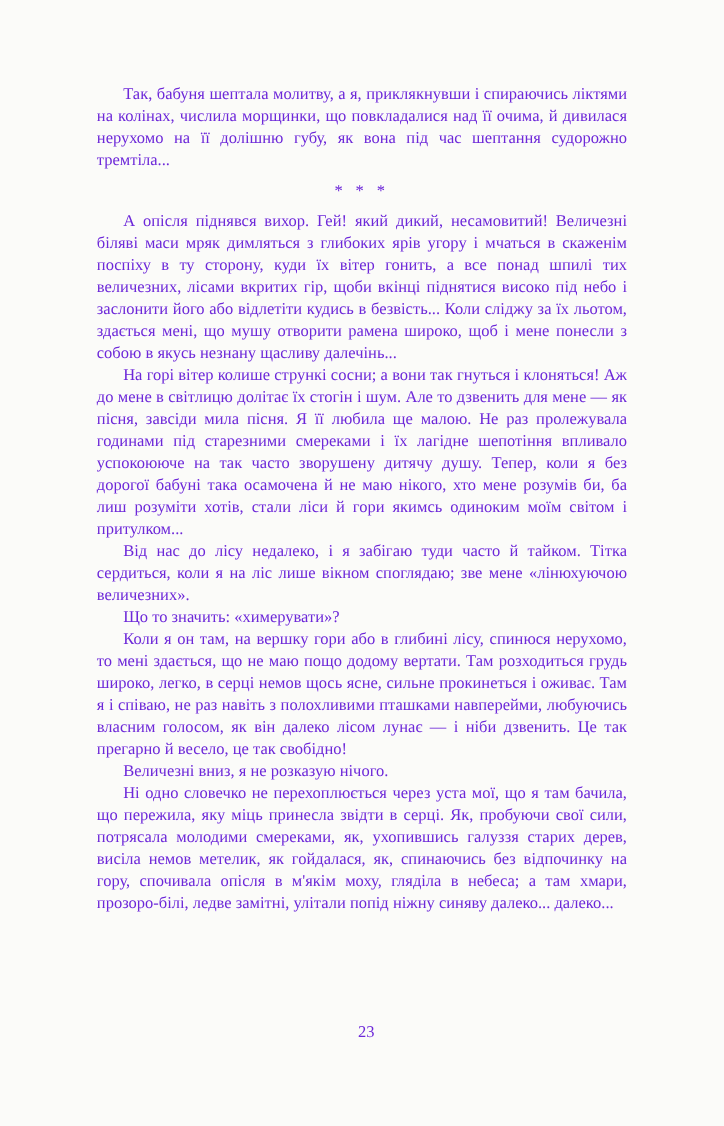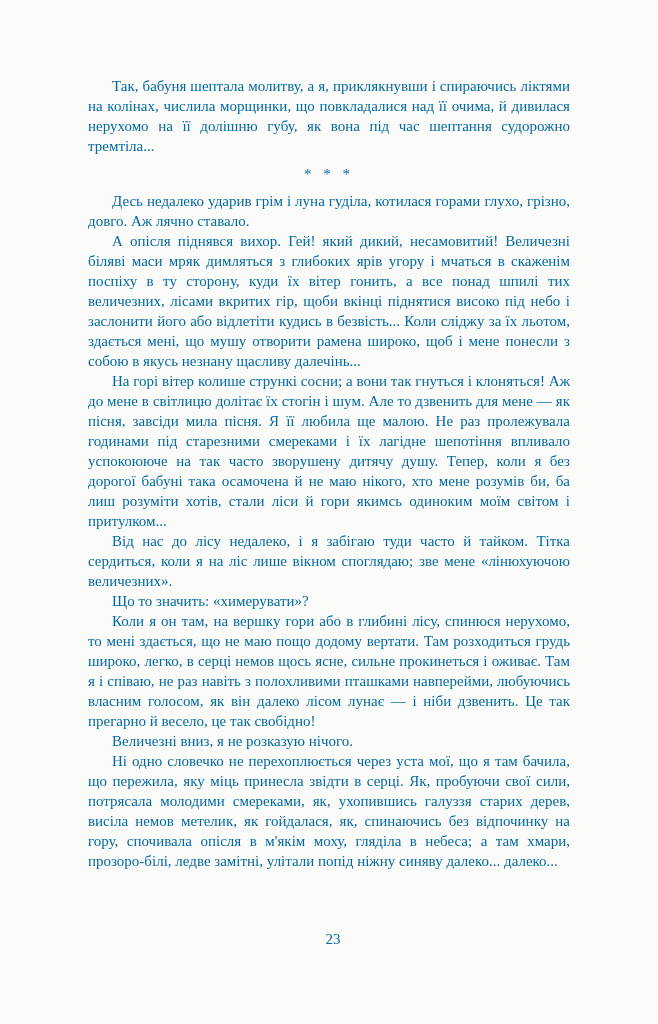--- a/index.html
+++ b/index.html
@@ -6,21 +6,21 @@
   html, body {
     margin: 0;
     padding: 0;
     background: #fbfbf9;
   }
   .page {
     position: relative;
     width: 658px;
     height: 1024px;
     background: #fbfbf9;
-    color: #0369a1;
+    color: #6d28d9;
     font-family: "Liberation Serif", "DejaVu Serif", serif;
     overflow: hidden;
   }
   .text-block {
     position: absolute;
     top: 76px;
     left: 88px;
     width: 482px;
   }
   .text-block p {
@@ -50,21 +50,20 @@
     line-height: 20px;
   }
 </style>
 </head>
 <body>
 
 <div class="page">
   <div class="text-block">
     <p>Так, бабуня шептала молитву, а я, приклякнувши і спираючись ліктями на колінах, числила морщинки, що повкладалися над її очима, й дивилася нерухомо на її долішню губу, як вона під час шептання судорожно тремтіла...</p>
     <div class="separator">* * *</div>
-    <p>Десь недалеко ударив грім і луна гуділа, котилася горами глухо, грізно, довго. Аж лячно ставало.</p>
     <p>А опісля піднявся вихор. Гей! який дикий, несамовитий! Величезні біляві маси мряк димляться з глибоких ярів угору і мчаться в скаженім поспіху в ту сторону, куди їх вітер гонить, а все понад шпилі тих величезних, лісами вкритих гір, щоби вкінці піднятися високо під небо і заслонити його або відлетіти кудись в безвість... Коли сліджу за їх льотом, здається мені, що мушу отворити рамена широко, щоб і мене понесли з собою в якусь незнану щасливу далечінь...</p>
     <p>На горі вітер колише стрункі сосни; а вони так гнуться і клоняться! Аж до мене в світлицю долітає їх стогін і шум. Але то дзвенить для мене — як пісня, завсіди мила пісня. Я її любила ще малою. Не раз пролежувала годинами під старезними смереками і їх лагідне шепотіння впливало успокоююче на так часто зворушену дитячу душу. Тепер, коли я без дорогої бабуні така осамочена й не маю нікого, хто мене розумів би, ба лиш розуміти хотів, стали ліси й гори якимсь одиноким моїм світом і притулком...</p>
     <p>Від нас до лісу недалеко, і я забігаю туди часто й тайком. Тітка сердиться, коли я на ліс лише вікном споглядаю; зве мене «лінюхуючою величезних».</p>
     <p>Що то значить: «химерувати»?</p>
     <p>Коли я он там, на вершку гори або в глибині лісу, спинюся нерухомо, то мені здається, що не маю пощо додому вертати. Там розходиться грудь широко, легко, в серці немов щось ясне, сильне прокинеться і оживає. Там я і співаю, не раз навіть з полохливими пташками навперейми, любуючись власним голосом, як він далеко лісом лунає — і ніби дзвенить. Це так прегарно й весело, це так свобідно!</p>
     <p>Величезні вниз, я не розказую нічого.</p>
     <p>Ні одно словечко не перехоплюється через уста мої, що я там бачила, що пережила, яку міць принесла звідти в серці. Як, пробуючи свої сили, потрясала молодими смереками, як, ухопившись галуззя старих дерев, висіла немов метелик, як гойдалася, як, спинаючись без відпочинку на гору, спочивала опісля в м'якім моху, гляділа в небеса; а там хмари, прозоро-білі, ледве замітні, улітали попід ніжну синяву далеко... далеко...</p>
   </div>
   <div class="page-number">23</div>
 </div>

